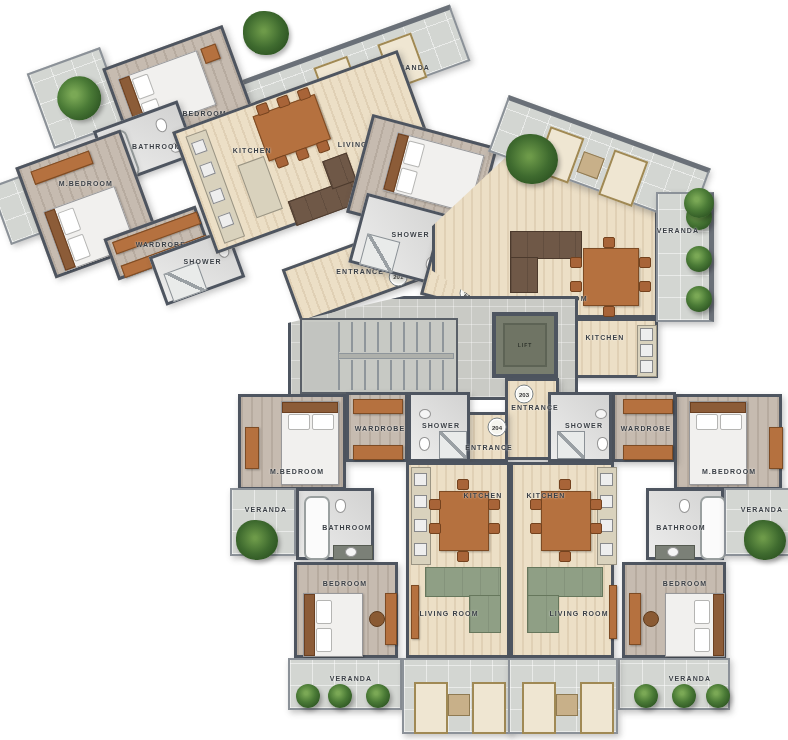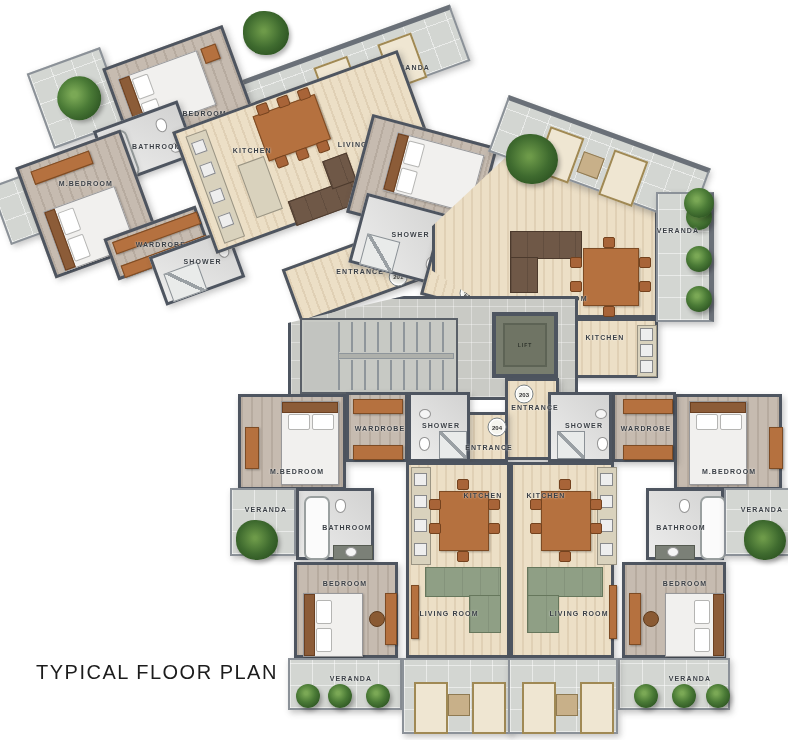--- a/index.html
+++ b/index.html
@@ -366,15 +366,14 @@
   <div class="room vr f-tile" style="left:508px;top:658px;width:110px;height:76px">
     <div class="lounger" style="left:12px;top:22px;width:30px;height:48px"></div>
     <div class="tanw" style="left:46px;top:34px;width:20px;height:20px"></div>
     <div class="lounger" style="left:70px;top:22px;width:30px;height:48px"></div>
   </div>
 
   <div class="palm" style="left:243px;top:11px;width:46px;height:44px"></div>
   <div class="palm" style="left:506px;top:134px;width:52px;height:50px"></div>
   <div class="plant" style="left:684px;top:188px;width:30px;height:30px"></div>
 
-  <div class="title">TYPICAL FLOOR PLAN</div>
 
 </div>
 
 </body></html>

